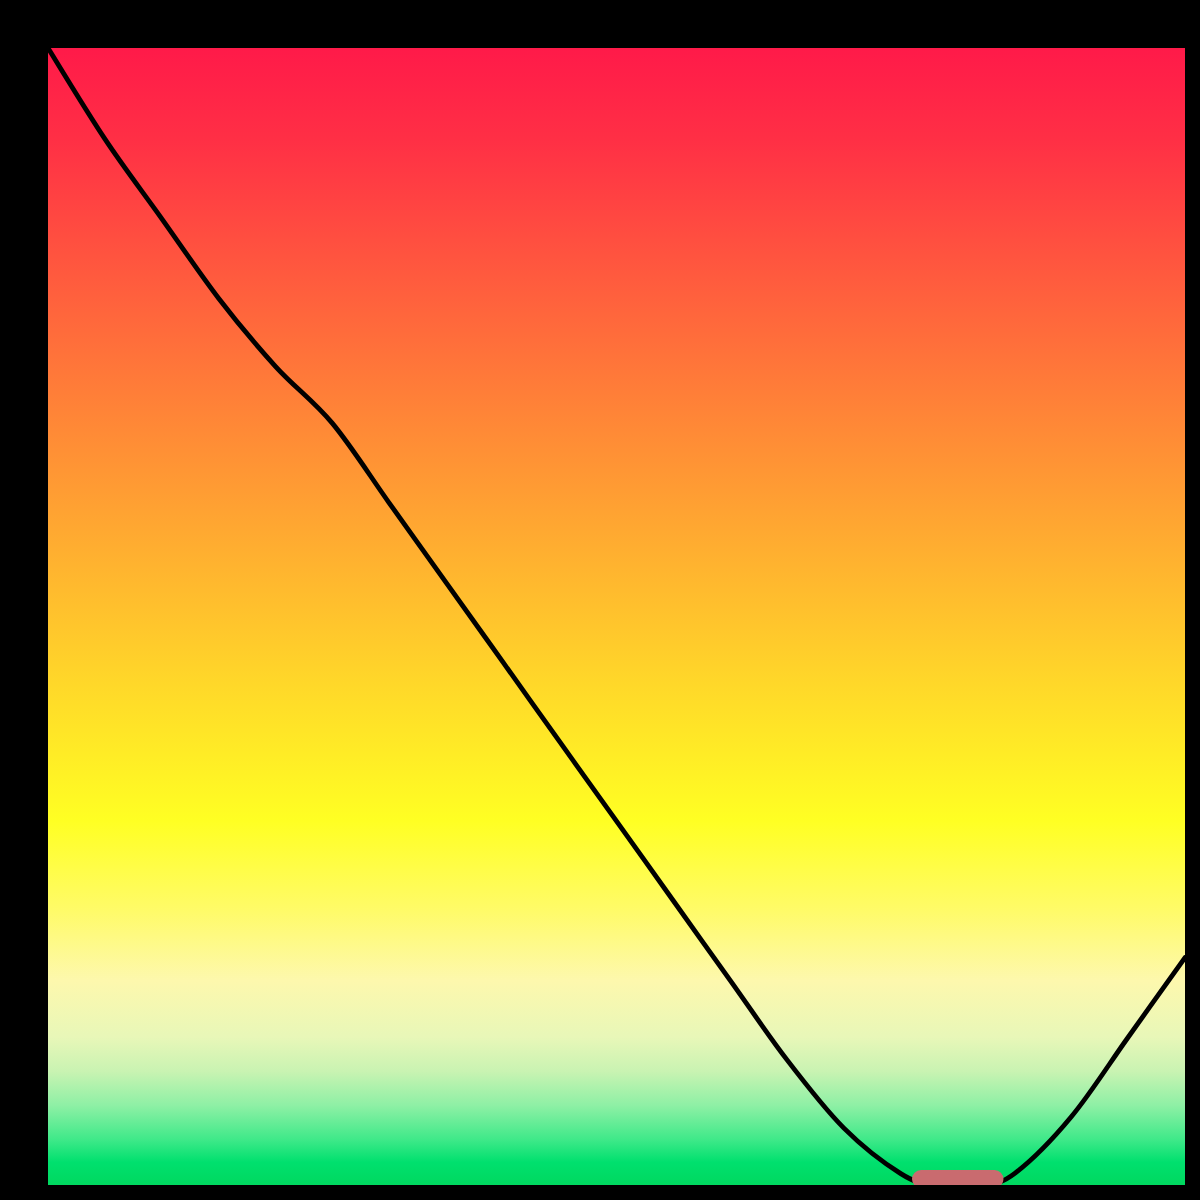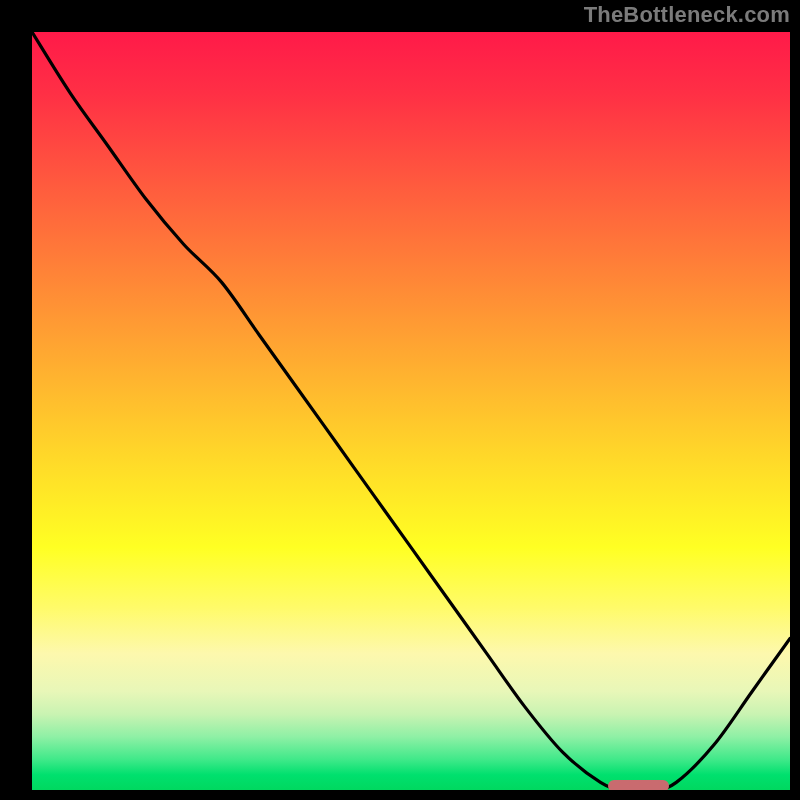--- a/index.html
+++ b/index.html
@@ -76,14 +76,13 @@
   <div class="plot-area">
     <div class="gradient"></div>
 
     <svg class="curve" viewBox="0 0 758 758" preserveAspectRatio="none">
       <path id="curve-path" fill="none" stroke="#000" stroke-width="3.2" stroke-linecap="round" stroke-linejoin="round" d="M 0.0 0.0 C 6.3 10.1, 25.3 41.7, 37.9 60.6 C 50.5 79.6, 63.2 96.0, 75.8 113.7 C 88.4 131.4, 101.1 150.3, 113.7 166.8 C 126.3 183.2, 139.0 198.3, 151.6 212.2 C 164.2 226.1, 176.9 235.0, 189.5 250.1 C 202.1 265.3, 214.8 285.5, 227.4 303.2 C 240.0 320.9, 252.7 338.6, 265.3 356.3 C 277.9 373.9, 290.6 391.6, 303.2 409.3 C 315.8 427.0, 328.5 444.7, 341.1 462.4 C 353.7 480.1, 366.4 497.8, 379.0 515.4 C 391.6 533.1, 404.3 550.8, 416.9 568.5 C 429.5 586.2, 442.2 603.9, 454.8 621.6 C 467.4 639.2, 480.1 658.2, 492.7 674.6 C 505.3 691.0, 518.0 707.5, 530.6 720.1 C 543.2 732.7, 558.4 744.1, 568.5 750.4 C 578.6 756.7, 582.4 756.7, 591.2 758.0 C 600.1 759.3, 612.7 759.3, 621.6 758.0 C 630.4 756.7, 634.2 758.0, 644.3 750.4 C 654.4 742.8, 669.6 727.7, 682.2 712.5 C 694.8 697.4, 707.5 677.1, 720.1 659.5 C 732.7 641.8, 751.7 615.2, 758.0 606.4"></path>
     </svg>
 
     <div class="marker" id="marker" style="left: 576.1px; width: 60.6px; top: 748.2px;"></div>
   </div>
 
-  <div class="watermark">TheBottleneck.com</div>
 </div>
 
 </body></html>

